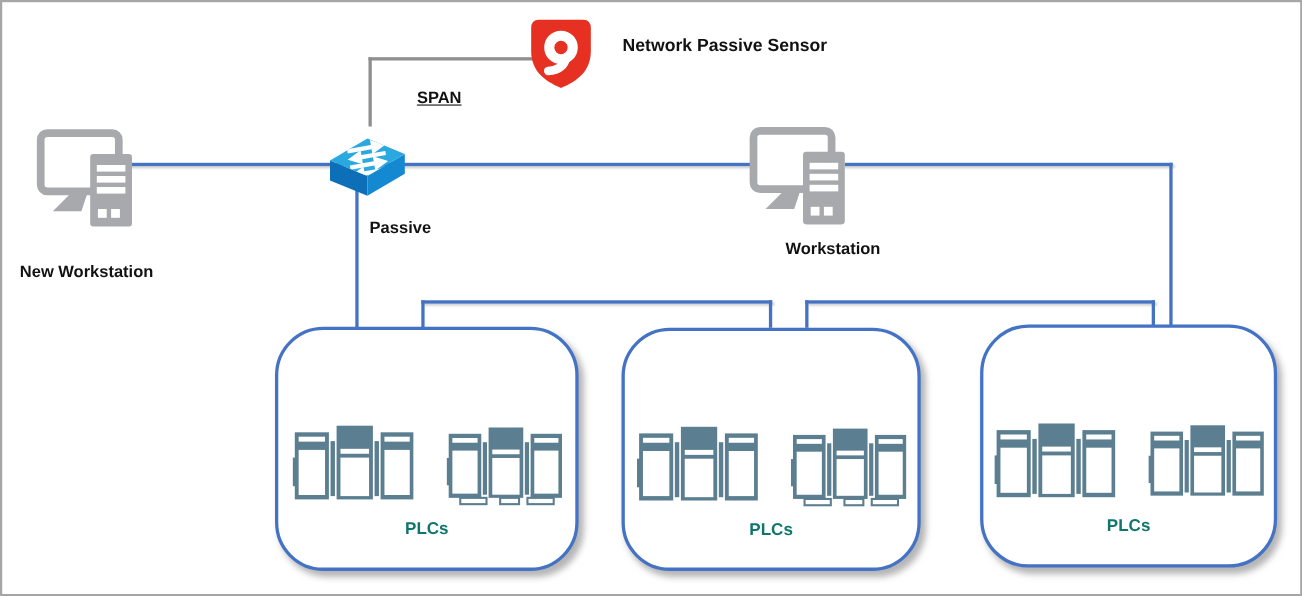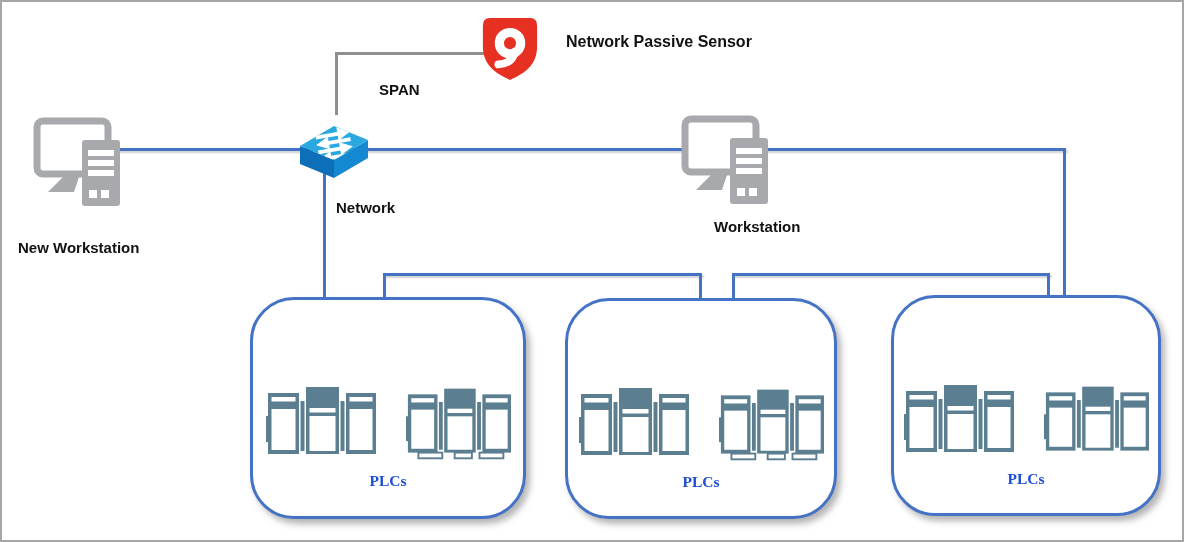--- a/index.html
+++ b/index.html
@@ -38,24 +38,23 @@
   }
   .plc-row{
     display:flex;
     flex-direction:row;
     align-items:flex-start;
     gap:30px;
     margin-top:84px;
   }
   .plc-label{
     margin-top:10px;
-    color:#1d4ed8;
+    color:#0f766e;
     font-weight:bold;
     font-size:15.5px;
-    font-family:Liberation Serif, serif;
   }
   .icon-abs{position:absolute;}
 </style>
 </head>
 <body>
 
 <svg width="0" height="0" style="position:absolute" aria-hidden="true">
   <defs>
     <g id="plcA">
       <rect x="0" y="32" width="4" height="26" fill="#5b7e90"></rect>
@@ -97,41 +96,41 @@
   <div class="line" style="left:730px;top:271px;width:3px;height:25px;"></div>
   <div class="line shadow" style="left:730px;top:271px;width:318px;height:3px;"></div>
   <div class="line" style="left:1045px;top:271px;width:3px;height:25px;"></div>
 
   <svg class="icon-abs" style="left:477px;top:11px;" width="62" height="70" viewBox="0 0 64 70">
     <path d="M11,4 L53,4 Q60,4 60,12 L60,33 C60,52 48,61 32,68 C16,61 4,52 4,33 L4,12 Q4,4 11,4 Z" fill="#e63122"></path>
     <circle cx="32" cy="30" r="11" fill="none" stroke="#fff" stroke-width="9.5"></circle>
     <path d="M37,39 Q34.5,51 20,52" fill="none" stroke="#fff" stroke-width="8" stroke-linecap="round"></path>
   </svg>
   <div class="label big" style="left:564px;top:31px;">Network Passive Sensor</div>
-  <div class="label" style="left:377px;top:79px;">SPAN</div>
+  <div class="label" style="left:377px;top:79px;text-decoration:underline;">SPAN</div>
 
   <svg class="icon-abs" style="left:293px;top:111px;" width="78" height="68" viewBox="0 0 78 68">
     <defs>
       <clipPath id="cpTop">
           <polygon points="5,33 39,13 73,27 39,47"></polygon>
         </clipPath>
     </defs>
     <polygon points="5,33 39,47 39,65 5,51" fill="#0d6fb8"></polygon>
     <polygon points="39,47 73,27 73,45 39,65" fill="#1588d2"></polygon>
     <polygon points="5,33 39,13 73,27 39,47" fill="#2aa8e0"></polygon>
     <g clip-path="url(#cpTop)">
       <g fill="#fff" transform="rotate(-10 39 30)">
         <polygon points="22,19.6 44,19.6 44,15 57,21.5 44,28 44,23.4 22,23.4"></polygon>
         <polygon points="56,27.1 34,27.1 34,22.5 21,29 34,35.5 34,30.9 56,30.9"></polygon>
         <polygon points="22,34.6 44,34.6 44,30 57,36.5 44,43 44,38.4 22,38.4"></polygon>
         <polygon points="56,42.1 34,42.1 34,37.5 21,44 34,50.5 34,45.9 56,45.9"></polygon>
       </g>
     </g>
   </svg>
-  <div class="label" style="left:334px;top:197px;">Network</div>
+  <div class="label" style="left:334px;top:197px;">Passive</div>
 
   <svg class="icon-abs" style="left:28px;top:112px;" width="96" height="94" viewBox="0 0 96 94">
     <rect x="4" y="2" width="86" height="90" fill="#fff"></rect>
     <rect x="7" y="7" width="71" height="53" rx="6" fill="#fff" stroke="#a7a9ac" stroke-width="7"></rect>
     <polygon points="36,60 50,60 44,78 18,78" fill="#a7a9ac"></polygon>
     <rect x="52" y="26" width="38" height="66" rx="3" fill="#a7a9ac"></rect>
     <rect x="58" y="36" width="26" height="6" fill="#fff"></rect>
     <rect x="58" y="46" width="26" height="6" fill="#fff"></rect>
     <rect x="58" y="56" width="26" height="6" fill="#fff"></rect>
     <rect x="59" y="76" width="8" height="8" fill="#fff"></rect>

